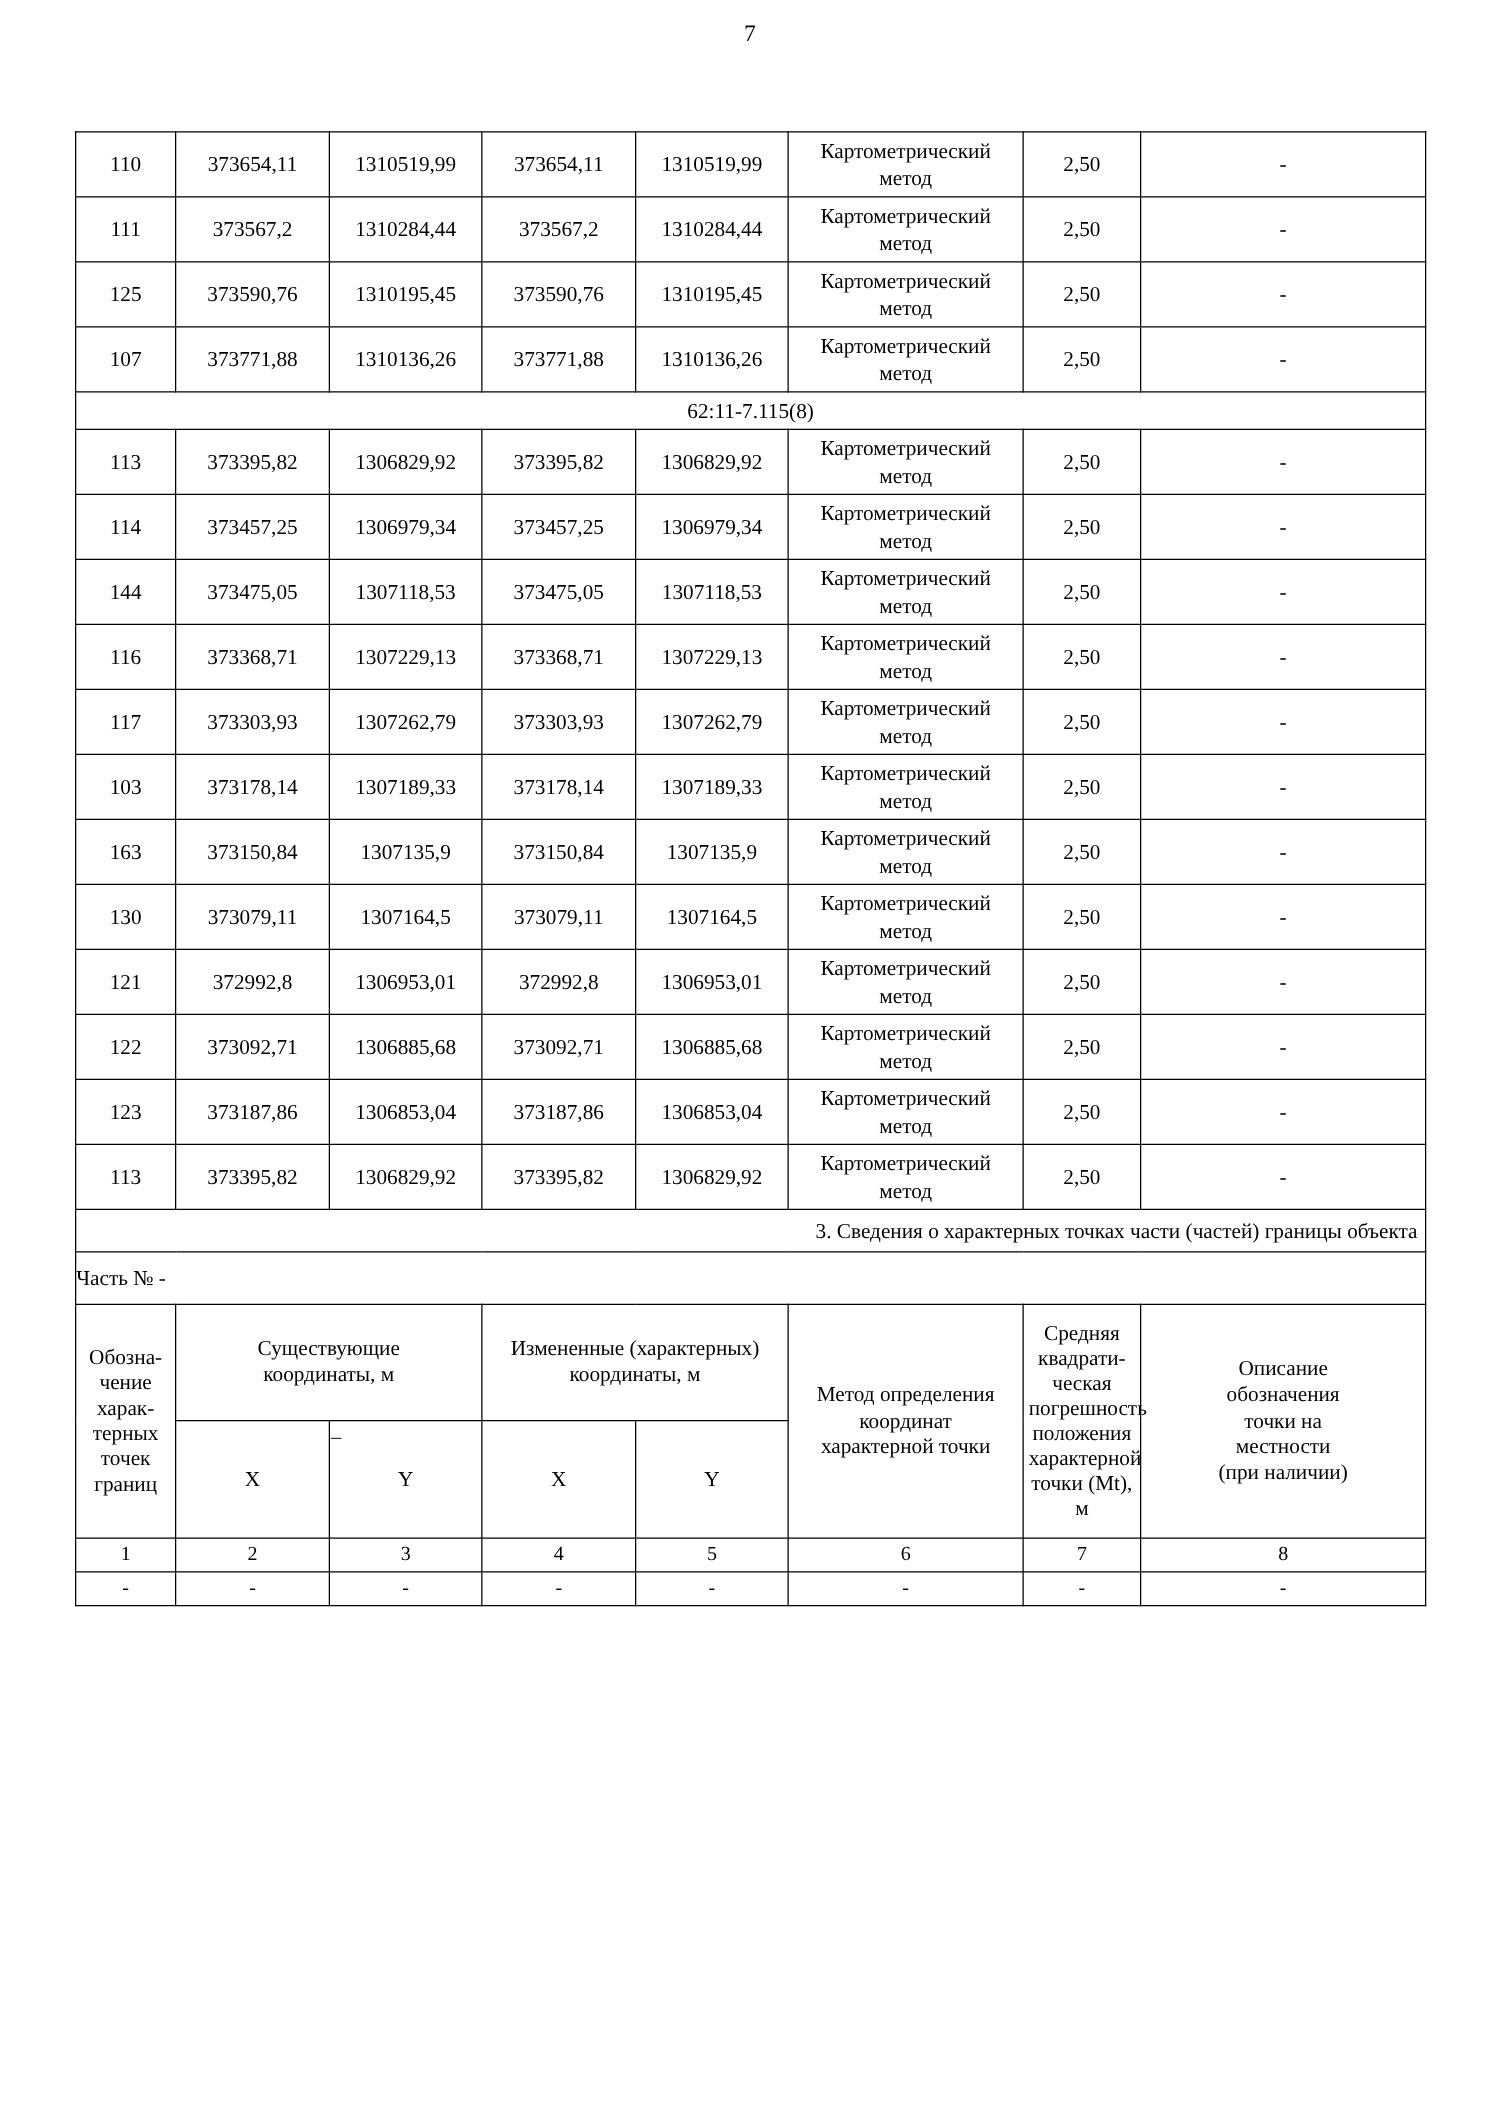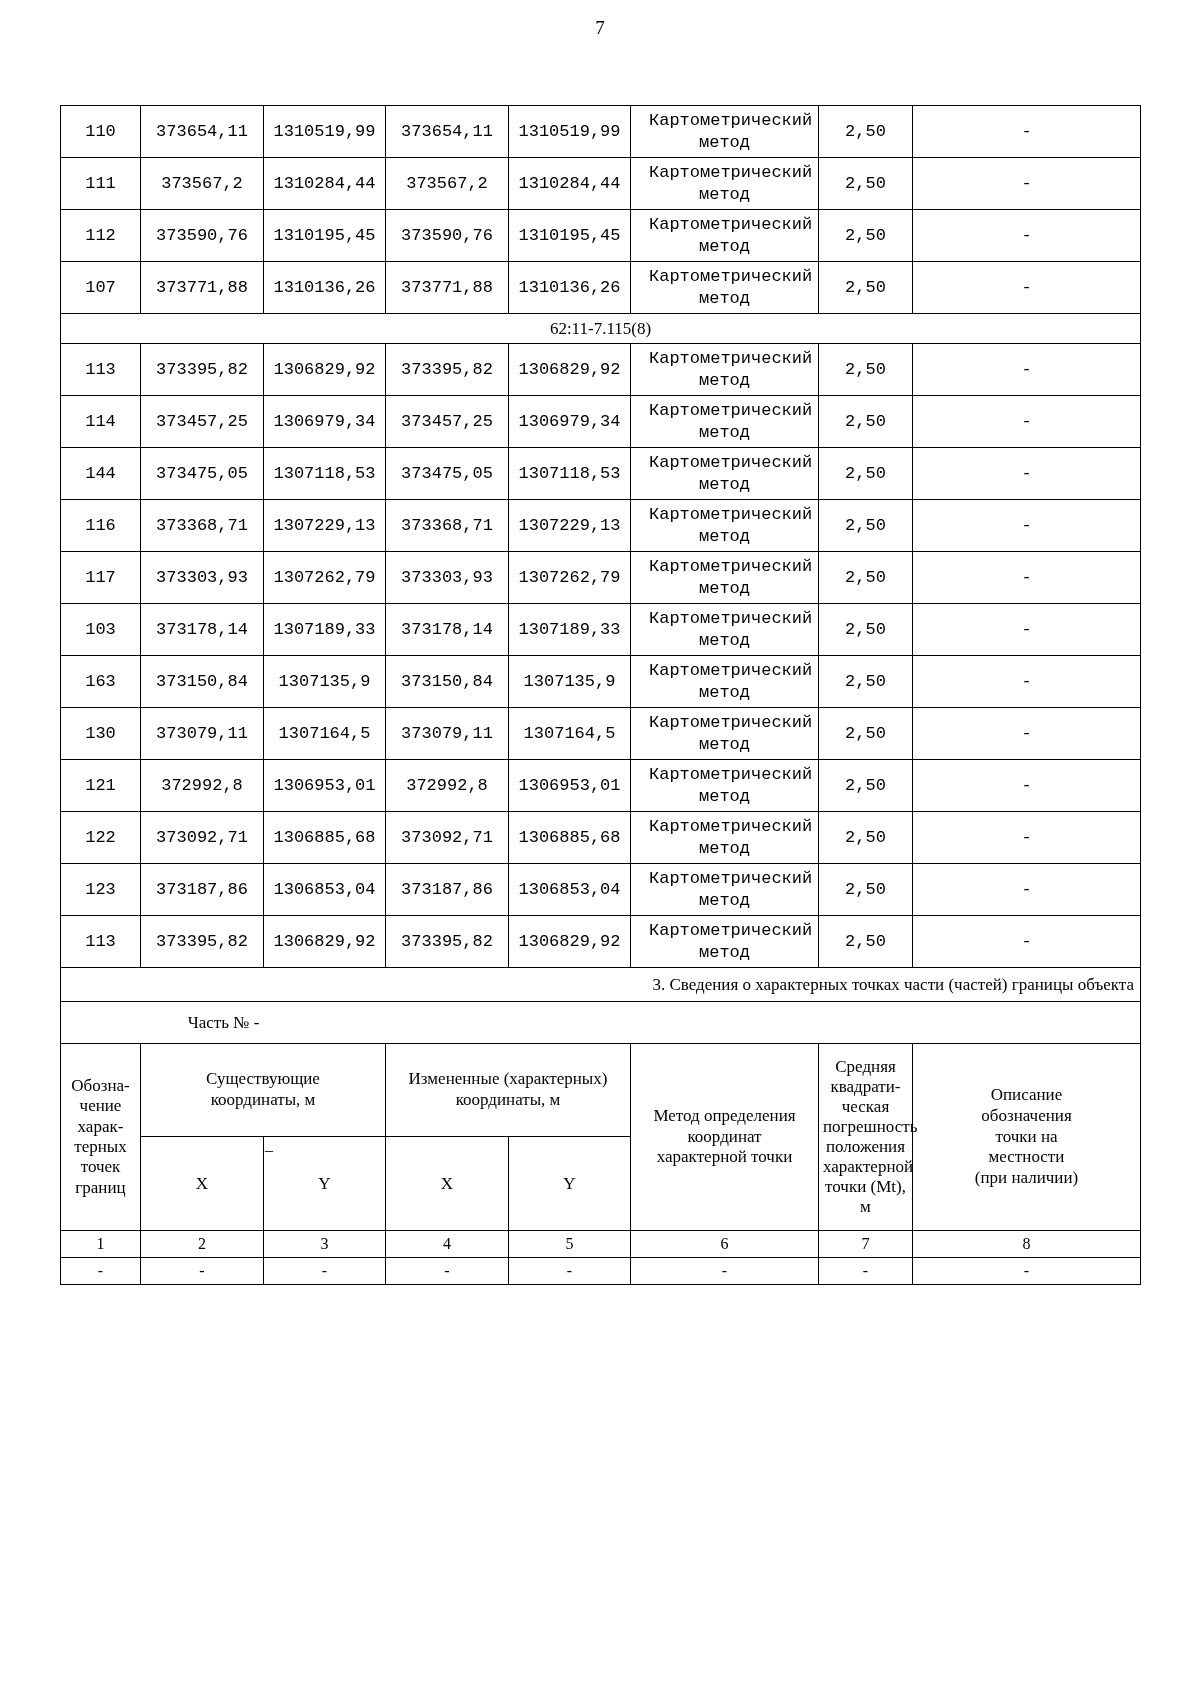--- a/index.html
+++ b/index.html
@@ -13,28 +13,28 @@
 
   table.main {
     position: absolute; left: 60px; top: 105px;
     width: 1080px; border-collapse: collapse; table-layout: fixed;
   }
   table.main td {
     border: 1px solid #000;
     text-align: center; vertical-align: middle;
     font-size: 17px; padding: 2px 4px;
   }
-  tr.data-row { height: 52px; font-family: Liberation Mono, monospace; }
+  tr.data-row { height: 52px; }
   tr.data-row td.method { padding: 2px 18px; line-height: 1.25; }
   tr.section-row { height: 30px; }
   tr.title-row { height: 34px; }
   tr.title-row td { text-align: right; padding: 2px 6px; }
   tr.part-row { height: 42px; }
   tr.part-row td { text-align: left; padding: 0; }
-  .part-label { display: inline-block; width: 325px; text-align: center; font-size: 17px; }
+  .part-label { display: inline-block; width: 325px; font-size: 17px; }
   tr.hrow1 { height: 93px; }
   tr.hrow2 { height: 94px; }
   td.h { white-space: pre-line; line-height: 1.22; }
   td.h-designation { font-size: 14px; line-height: 1.2; padding: 2px 2px; }
   td.h-mt { font-size: 13px; line-height: 1.18; padding: 2px 1px; }
   td.ycell { position: relative; }
   .stray-dash { position: absolute; left: 1px; top: 5px; font-size: 16px; line-height: 1; }
   tr.num-row { height: 27px; }
   tr.num-row td { font-size: 16px; padding: 1px 4px; }
 </style>
@@ -73,21 +73,21 @@
     <td>373567,2</td>
     <td>1310284,44</td>
     <td>373567,2</td>
     <td>1310284,44</td>
     <td class="method">Картометрический метод</td>
     <td>2,50</td>
     <td>-</td>
   </tr>
 
   <tr class="data-row">
-    <td>112</td>
+    <td>125</td>
     <td>373590,76</td>
     <td>1310195,45</td>
     <td>373590,76</td>
     <td>1310195,45</td>
     <td class="method">Картометрический метод</td>
     <td>2,50</td>
     <td>-</td>
   </tr>
 
   <tr class="data-row">

